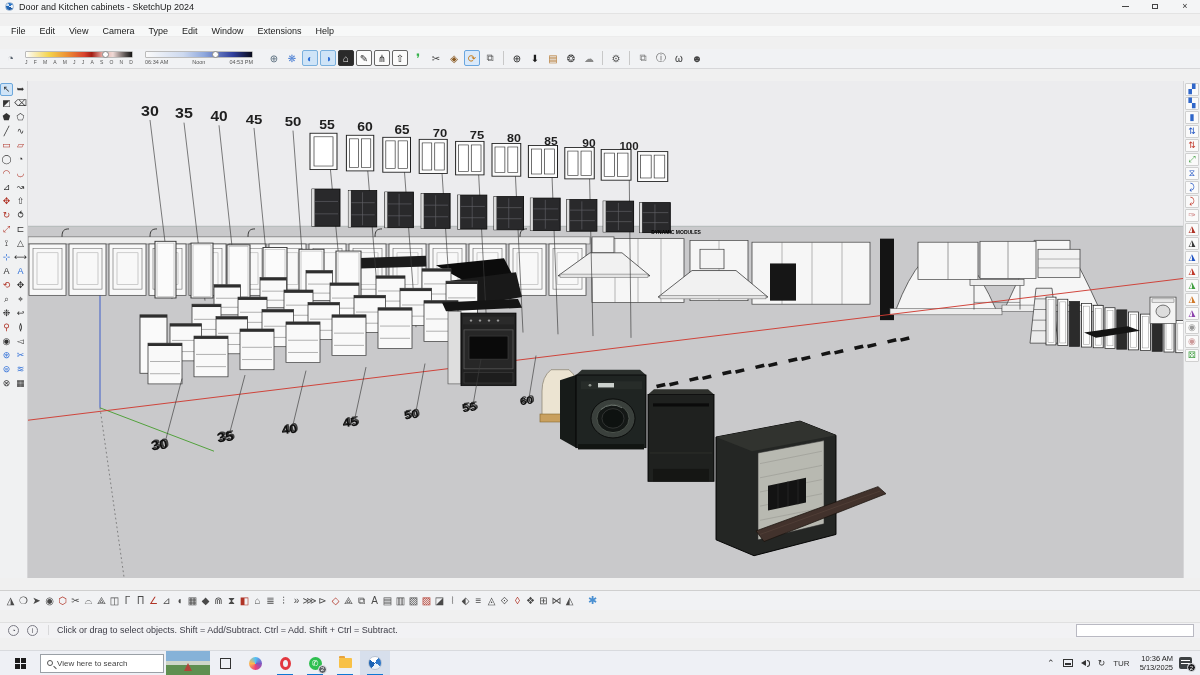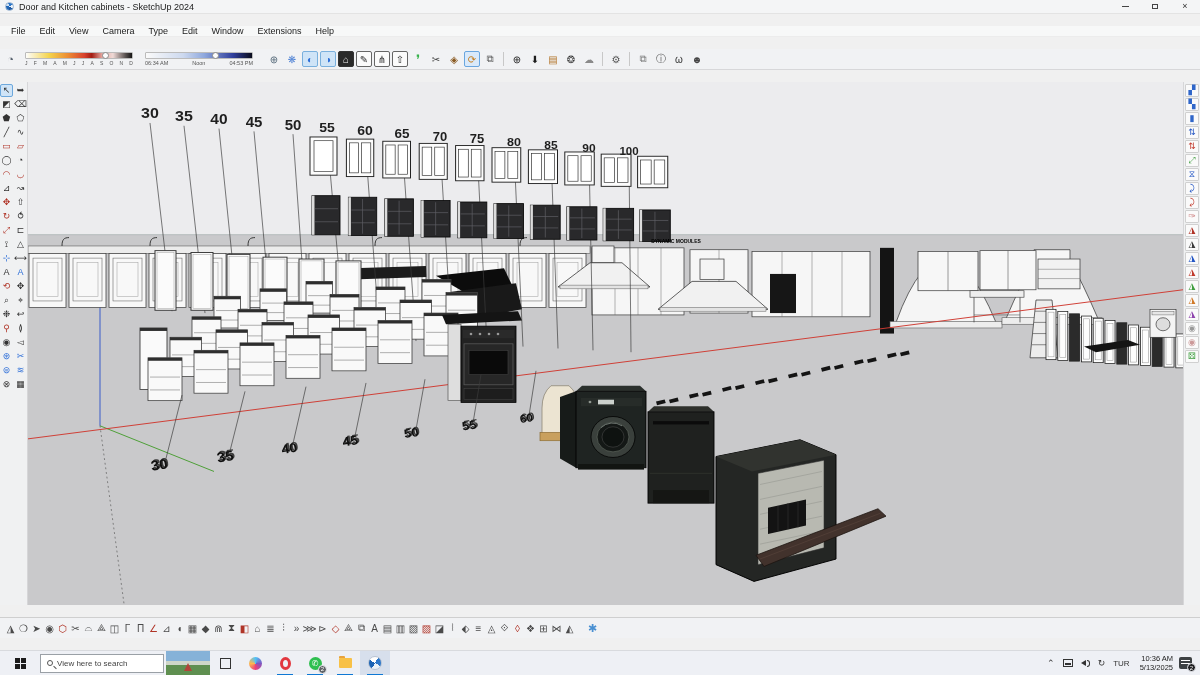--- a/index.html
+++ b/index.html
@@ -780,20 +780,26 @@
       <div class="pbi">◬</div>
       <div class="pbi">⟐</div>
       <div class="pbi red">◊</div>
       <div class="pbi">❖</div>
       <div class="pbi">⊞</div>
       <div class="pbi">⋈</div>
       <div class="pbi">◭</div>
       <div class="pbi blue" style="color: rgb(74, 144, 210);">✱</div>
     </div>
 
+  <div class="statusbar">
+    <div class="st-ico">◔</div>
+    <div class="st-ico">i</div>
+    <span class="st-text">Click or drag to select objects. Shift = Add/Subtract. Ctrl = Add. Shift + Ctrl = Subtract.</span>
+    <input class="measure" value="" style="">
+  </div>
 
   <div class="taskbar">
     <div class="start">
       <div class="winlogo">
           <div></div>
           <div></div>
           <div></div>
           <div></div>
         </div>
     </div>

